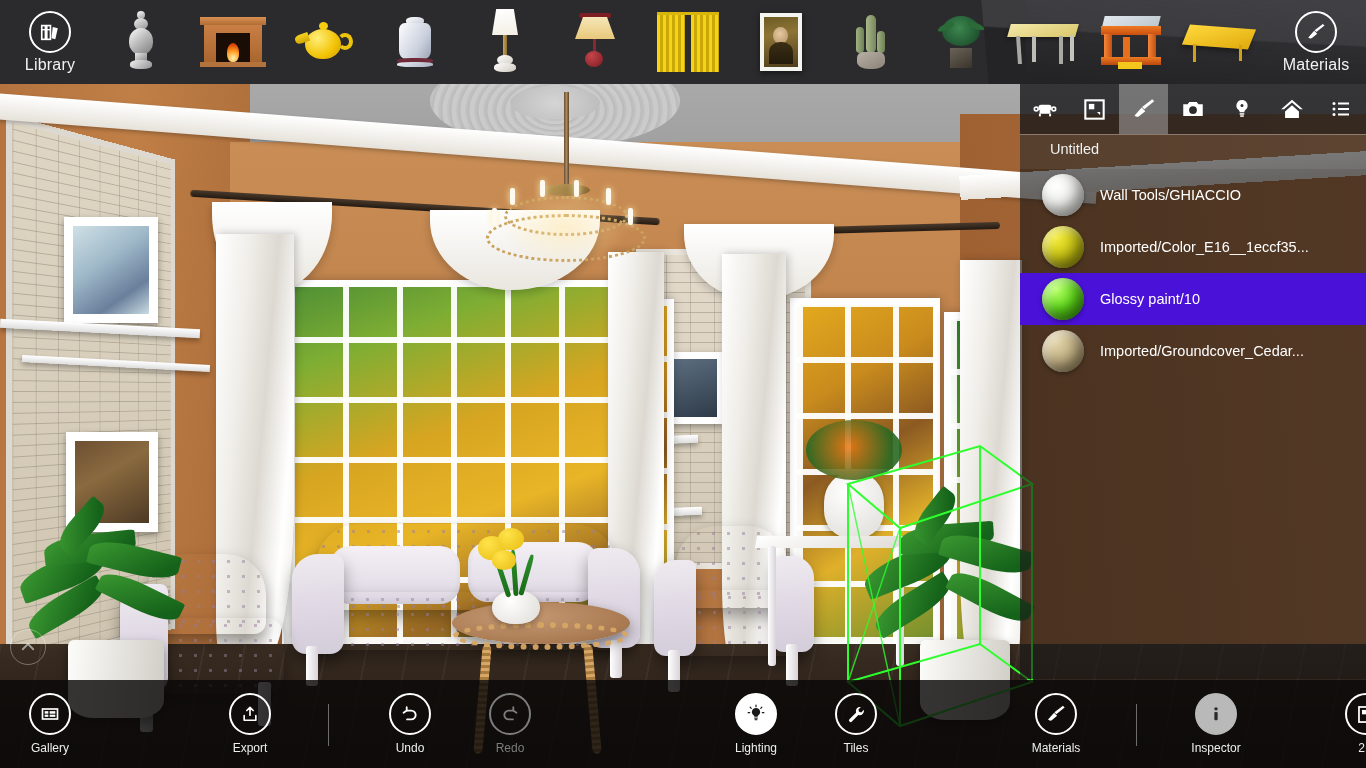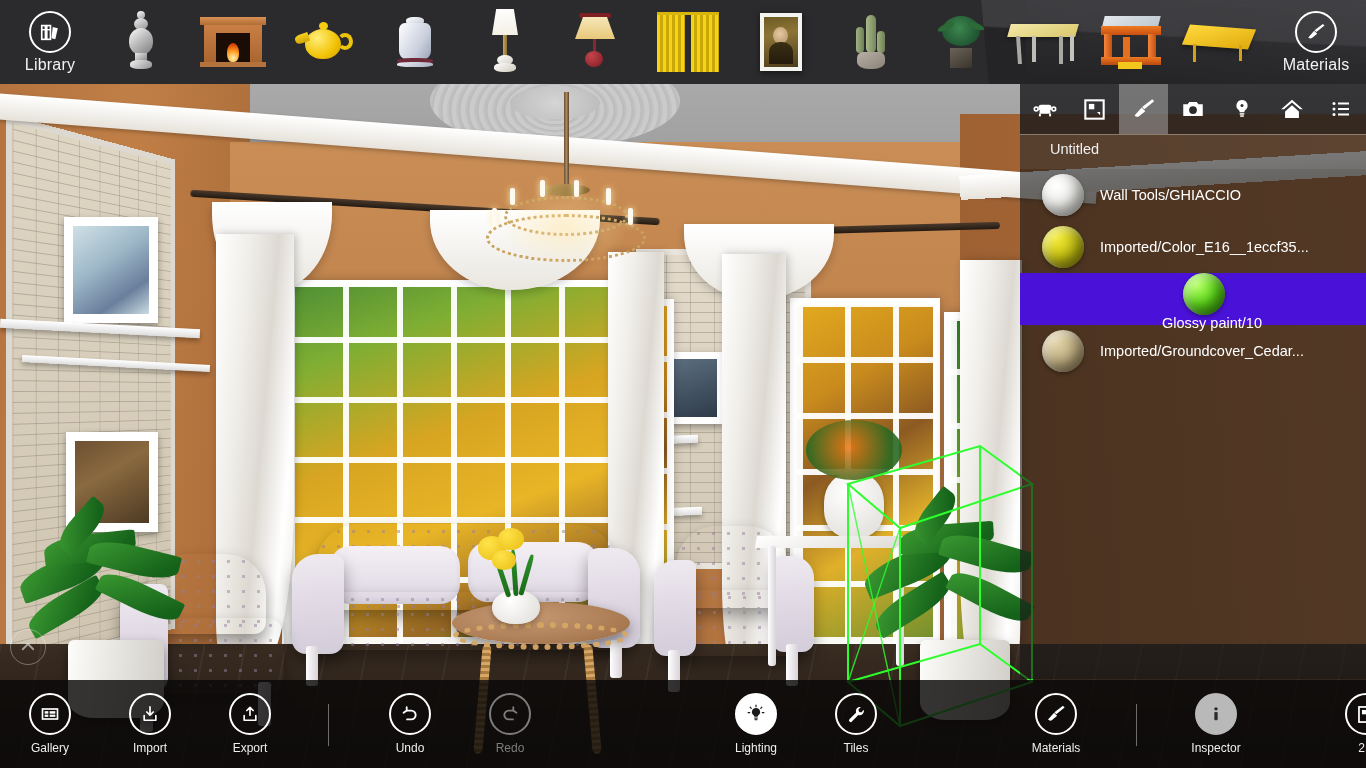--- a/index.html
+++ b/index.html
@@ -175,21 +175,21 @@
   .ptab{ flex:1; display:flex; align-items:center; justify-content:center; cursor:pointer; }
   .ptab.active{ background:rgba(190,190,190,.46); }
   #panel-body{ position:relative; height:545px;
     background:rgba(24,22,22,.62); border-top:1px solid rgba(255,255,255,.35); }
   #panel-title{ color:#fff; font-size:27px; font-weight:300; padding:18px 20px 16px;
     letter-spacing:.3px; }
   #panel-sub{ color:#f0f0f0; font-size:14.5px; padding:6px 0 12px 30px;
     background:rgba(255,255,255,.06); }
   .mat-row{ display:flex; align-items:center; height:52px; padding-left:22px;
     cursor:pointer; }
-  .mat-row.selected{ background:#4a11d8;flex-direction:column; }
+  .mat-row.selected{ background:#4a11d8; }
   .sphere{ width:42px; height:42px; border-radius:50%; flex:0 0 42px;
     box-shadow:inset -6px -7px 13px rgba(0,0,0,.42), inset 5px 5px 9px rgba(255,255,255,.45),
       0 2px 4px rgba(0,0,0,.35); }
   .mat-name{ color:#fff; font-size:14.5px; margin-left:16px; white-space:nowrap; }
 
   
   #bottom-bar{ position:absolute; left:0; bottom:0; width:1366px; height:88px;
     background:rgba(10,9,8,.82); z-index:50; }
   .bb{ position:absolute; top:0; height:88px; width:100px;
     display:flex; flex-direction:column; align-items:center; justify-content:center;
@@ -611,29 +611,20 @@
           <rect x="3" y="6" width="18" height="12" fill="none" stroke="#fff" stroke-width="2"></rect>
           <rect x="5.6" y="8.6" width="4.4" height="3" fill="#fff"></rect>
           <rect x="11.6" y="8.6" width="6.8" height="3" fill="#fff"></rect>
           <rect x="5.6" y="12.8" width="4.4" height="2.6" fill="#fff"></rect>
           <rect x="11.6" y="12.8" width="6.8" height="2.6" fill="#fff"></rect>
         </svg>
       </div>
       <div class="bl">Gallery</div>
     </div>
 
-    <div class="bb" style="left:100px">
-      <div class="circ">
-        <svg width="20" height="20" viewBox="0 0 24 24">
-          <path d="M12 3.5v9.4M12 13.4l-3.8-3.8M12 13.4l3.8-3.8" fill="none" stroke="#fff" stroke-width="2" stroke-linecap="round"></path>
-          <path d="M5 14v5.5h14V14" fill="none" stroke="#fff" stroke-width="2" stroke-linecap="round" stroke-linejoin="round"></path>
-        </svg>
-      </div>
-      <div class="bl">Import</div>
-    </div>
 
     <div class="bb" style="left:200px">
       <div class="circ">
         <svg width="20" height="20" viewBox="0 0 24 24">
           <path d="M12 13.4V4M12 4 L8.2 7.8M12 4 l3.8 3.8" fill="none" stroke="#fff" stroke-width="2" stroke-linecap="round"></path>
           <path d="M5 14v5.5h14V14" fill="none" stroke="#fff" stroke-width="2" stroke-linecap="round" stroke-linejoin="round"></path>
         </svg>
       </div>
       <div class="bl">Export</div>
     </div>

